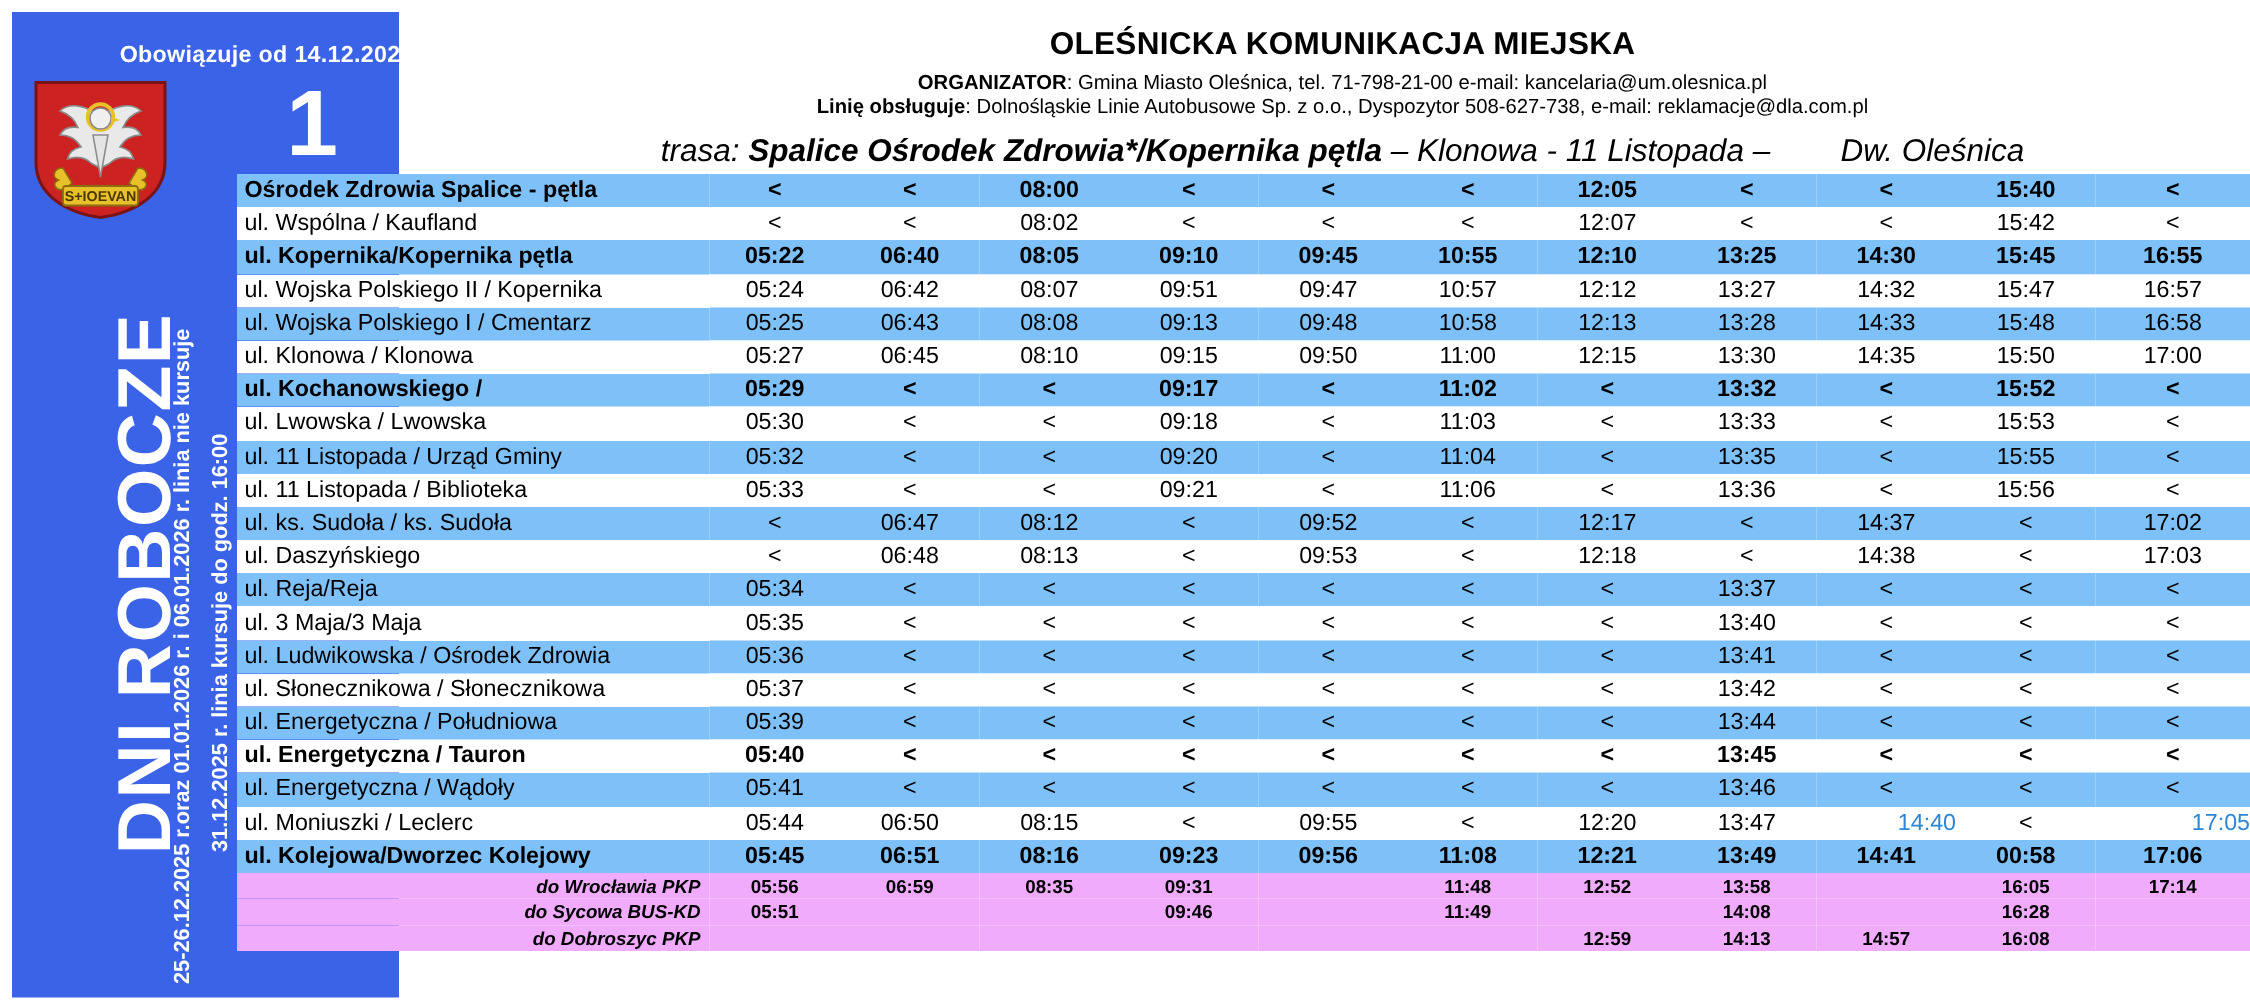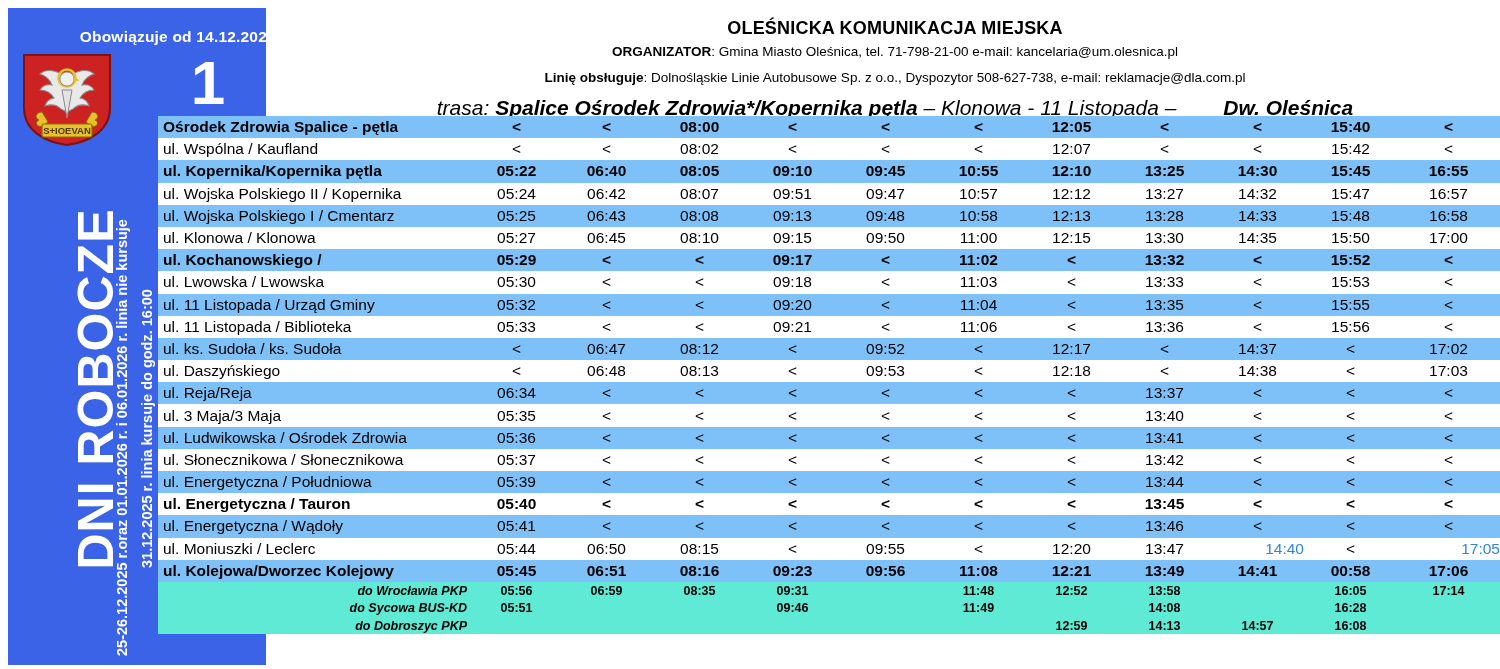--- a/index.html
+++ b/index.html
@@ -55,21 +55,21 @@
   }
   .timecell{text-align:center;}
 
   tr.alt td{background:#7ec0f8;}
   tr.plain td{background:#ffffff;}
   tr.major td{font-weight:bold;}
 
   td.dim{color:#2f87d4;text-align:right;}
 
   
-  .foot td{background:#5eead4;font-size:12.5px;font-weight:bold;height:17.5px;}
+  .foot td{background:#f0abfc;font-size:12.5px;font-weight:bold;height:17.5px;}
   .foot td.lbl{text-align:right;padding-right:6px;font-style:italic;}
   .foot td.timecell{font-size:12.5px;}
 </style>
 </head>
 <body>
 
 <div class="page">
 
   <div class="leftpanel">
 
@@ -98,35 +98,35 @@
     <div class="line-number">1</div>
 
     <div class="vert-big">DNI ROBOCZE</div>
 
     <div class="vert-note n1">25-26.12.2025 r.oraz 01.01.2026 r. i 06.01.2026 r. linia nie kursuje</div>
     <div class="vert-note n2">31.12.2025 r. linia kursuje do godz. 16:00</div>
   </div>
 
   <div style="position:absolute;left:300px;top:18px;width:1190px;text-align:center;">
 
-    <div style="font-size:18px;font-weight:bold;letter-spacing:.2px;">OLEŚNICKA KOMUNIKACJA MIEJSKA</div>
+    <div style="font-size:21px;font-weight:bold;letter-spacing:.2px;">OLEŚNICKA KOMUNIKACJA MIEJSKA</div>
 
     <div style="font-size:13.5px;margin-top:5px;">
       <span style="font-weight:bold;">ORGANIZATOR</span><span>: Gmina Miasto Oleśnica, tel. 71-798-21-00 e-mail: kancelaria@um.olesnica.pl</span>
     </div>
 
-    <div style="font-size:13.5px;margin-top:11px;text-align:center;">
+    <div style="font-size:13.5px;margin-top:1px;text-align:center;">
       <span style="font-weight:bold;">Linię obsługuje</span><span>: Dolnośląskie Linie Autobusowe Sp. z o.o., Dyspozytor 508-627-738, e-mail: reklamacje@dla.com.pl</span>
     </div>
 
     <div style="margin-top:11px;font-size:21px;font-style:italic;">
       <span>trasa:</span>
       <span style="font-weight:bold;">Spalice Ośrodek Zdrowia*/Kopernika pętla</span>
       <span>– Klonowa - 11 Listopada –</span>
-      <span style="font-weight:bold;margin-left:41px;">Dw. Oleśnica</span>
+      <span style="font-weight:normal;margin-left:41px;">Dw. Oleśnica</span>
     </div>
   </div>
 
   <div class="table">
     <table>
       <colgroup>
         <col style="width:315px">
         <col style="width:87px">
           <col style="width:93px">
           <col style="width:93px">
@@ -303,21 +303,21 @@
             <td class="timecell">09:53</td>
             <td class="timecell">&lt;</td>
             <td class="timecell">12:18</td>
             <td class="timecell">&lt;</td>
             <td class="timecell">14:38</td>
             <td class="timecell">&lt;</td>
             <td class="timecell">17:03</td>
           </tr>
           <tr class="alt">
             <td class="stopcell">ul. Reja/Reja</td>
-            <td class="timecell">06:34</td>
+            <td class="timecell">05:34</td>
             <td class="timecell">&lt;</td>
             <td class="timecell">&lt;</td>
             <td class="timecell">&lt;</td>
             <td class="timecell">&lt;</td>
             <td class="timecell">&lt;</td>
             <td class="timecell">&lt;</td>
             <td class="timecell">13:37</td>
             <td class="timecell">&lt;</td>
             <td class="timecell">&lt;</td>
             <td class="timecell">&lt;</td>

